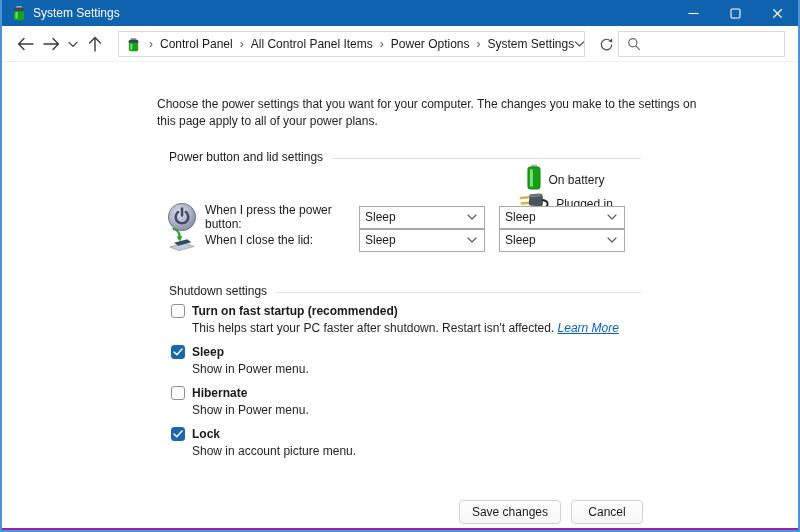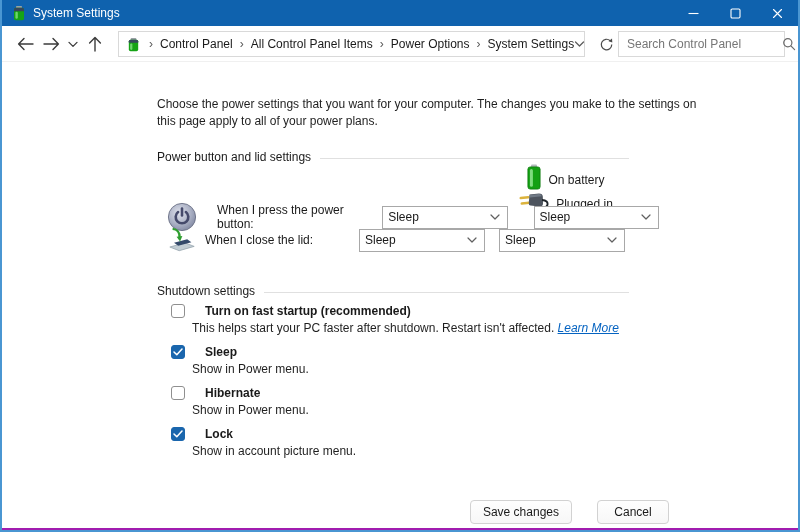--- a/index.html
+++ b/index.html
@@ -32,55 +32,55 @@
                border:1px solid #d9d9d9; display:flex; align-items:center; padding:0 8px; }
   .searchbox input { border:none; outline:none; flex:1; font-family:"Liberation Sans",sans-serif;
                      font-size:12px; color:#1a1a1a; }
   .searchbox input::placeholder { color:#767676; }
 
   
   .content { position:relative; height:466px; background:#fff; }
   .page-title { position:absolute; left:155px; top:22px; font-size:15px; color:#0864b0; font-weight:normal; }
   .page-intro { position:absolute; left:155px; top:34px; width:545px; line-height:1.45; color:#1f1f1f; }
 
-  .section-hdr { position:absolute; left:155px; width:472px; display:flex; align-items:center; }
+  .section-hdr { position:absolute; left:167px; width:472px; display:flex; align-items:center; }
   .section-hdr .rule { flex:1; height:1px; background:#e0e0e0; margin-left:9px; margin-top:2px; }
   #power-hdr { top:88px; }
   #shutdown-hdr { top:222px; }
 
   .col-headers { position:absolute; left:155px; top:102px; width:472px; height:30px; display:flex; align-items:flex-end;flex-direction:column; }
   .col-headers .pad { width:202px; }
   .col-cell { width:126px; display:flex; align-items:flex-end; justify-content:center; gap:7px; padding-bottom:1px; }
   .col-cell .col-label { padding-bottom:3px; white-space:nowrap; }
   .col-gap { width:14px; }
 
   .power-row { position:absolute; left:155px; width:502px; height:30px; display:flex; align-items:center; }
-  #power-row-0 { top:140px;gap:12px; } #power-row-1 { top:163px; }
+  #power-row-0 { top:140px; } #power-row-1 { top:163px; }
   .power-row .icon-cell { width:30px; margin-left:10px; margin-right:8px; display:flex; justify-content:center; }
   .power-row .row-label { width:154px; }
   .select { width:126px; height:23px; border:1px solid #a8a8a8; background:#fff; display:flex;
             align-items:center; padding:0 5px; margin-right:14px; cursor:default; }
   .select:last-child { margin-right:0; }
   .select .sel-text { flex:1; }
   .select .sel-chev { display:flex; margin-right:2px; }
 
   .shutdown-list { position:absolute; left:169px; top:242px; }
   .sd-item { margin-bottom:10px; }
-  .sd-top { display:flex; align-items:center; gap:20px; }
+  .sd-top { display:flex; align-items:center; gap:7px; }
   .cb { width:14px; height:14px; border:1px solid #8f8f8f; border-radius:3px; background:#fff;
         display:flex; align-items:center; justify-content:center; cursor:default; }
   .cb.checked { background:#1a66ad; border-color:#1a66ad; }
   .cb .tick { display:none; }
   .cb.checked .tick { display:block; }
   .sd-label { font-weight:bold; color:#1a1a1a; }
   .sd-desc { margin:3px 0 0 21px; color:#1f1f1f; }
   .link { color:#0563c1; text-decoration:underline; cursor:pointer;font-style:italic; }
 
-  .footer { position:absolute; top:438px; left:165px; width:502px; display:flex;
-            justify-content:flex-end; gap:25px; }
+  .footer { position:absolute; top:438px; left:139px; width:502px; display:flex;
+            justify-content:flex-end; gap:10px; }
   .btn { min-width:72px; height:24px; padding:0 12px; background:linear-gradient(#fefefe,#f7f7f7);
          border:1px solid #d2d2d2; border-radius:4px; font-family:"Liberation Sans",sans-serif;
          font-size:12px; color:#1a1a1a; cursor:default; }
 </style>
 </head>
 <body>
 
 <div id="window">
 
   <div class="titlebar">
@@ -160,21 +160,20 @@
     </div>
 
     <span class="refreshbtn">
       <svg width="15" height="15" viewBox="0 0 16 16">
         <path d="M13.6 8 a5.6 5.6 0 1 1 -1.7 -4" fill="none" stroke="#4a4a4a" stroke-width="1.3"></path>
         <polygon points="13.9,1.6 14.2,5.9 10.2,4.6" fill="#4a4a4a"></polygon>
       </svg>
     </span>
 
     <div class="searchbox">
-      <input type="text" placeholder="Search Control Panel" style="">
       <span style="display:flex;">
         <svg width="14" height="14" viewBox="0 0 14 14">
           <circle cx="5.8" cy="5.8" r="4.1" fill="none" stroke="#6b6b6b" stroke-width="1.2"></circle>
           <line x1="8.9" y1="8.9" x2="12.6" y2="12.6" stroke="#6b6b6b" stroke-width="1.2" stroke-linecap="round"></line>
         </svg>
       </span>
     </div>
   </div>
 
   <div class="content">

